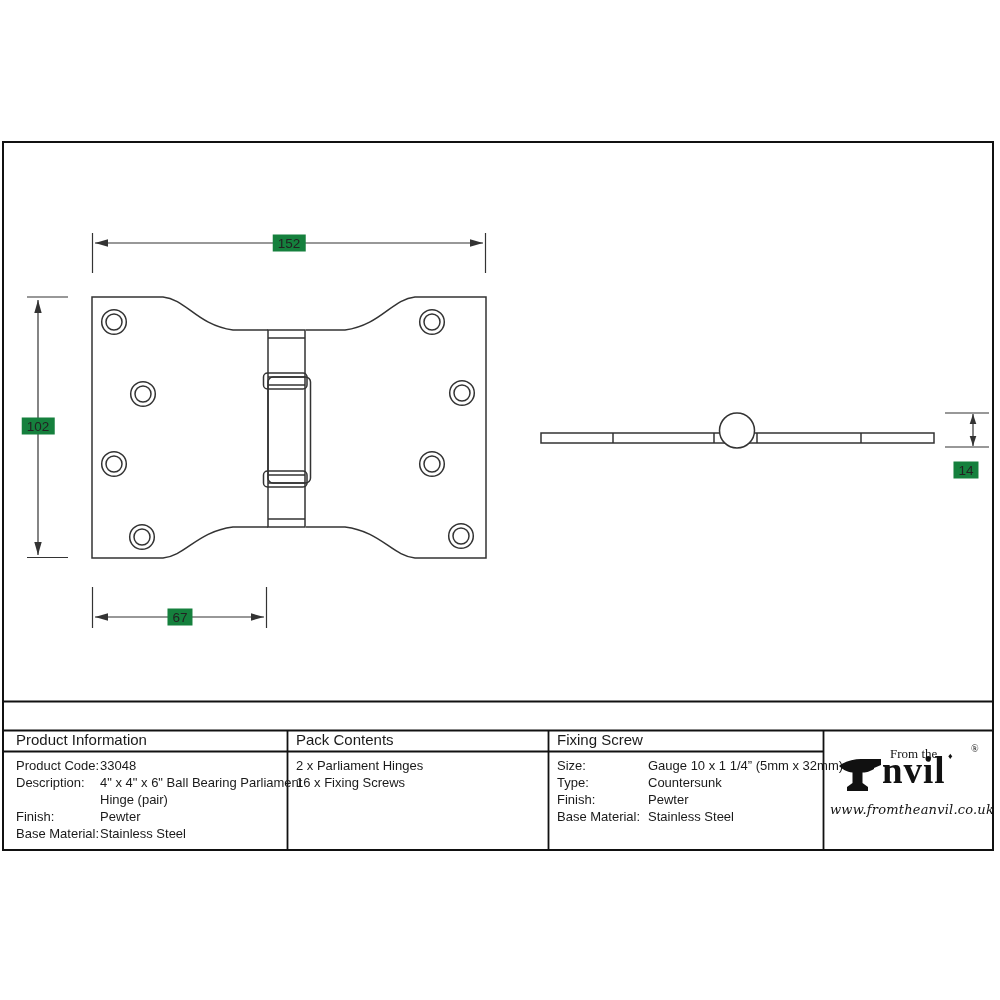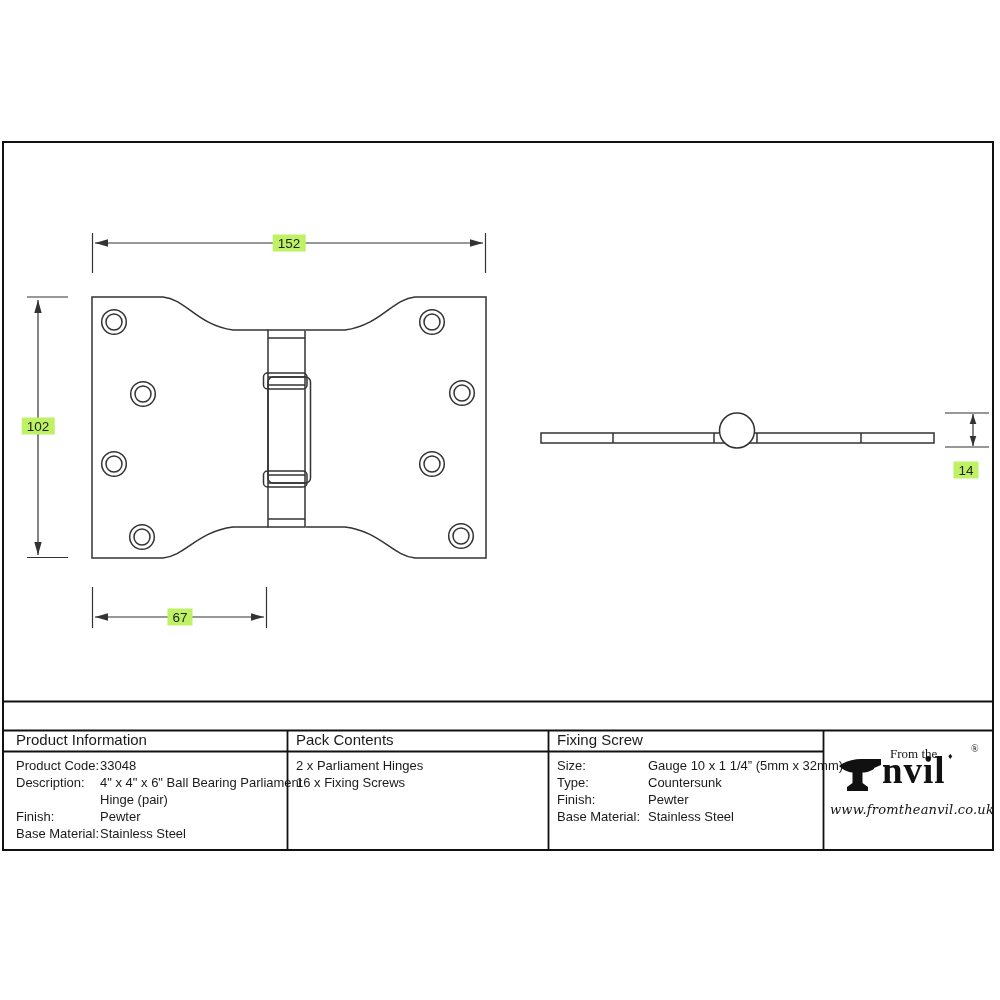--- a/index.html
+++ b/index.html
@@ -1,21 +1,21 @@
 <!DOCTYPE html>
 <html><head>
 <meta charset="utf-8">
 <style>
   html,body{margin:0;padding:0;background:#fff;}
   #sheet{position:relative;width:1000px;height:1000px;background:#fff;overflow:hidden;
          font-family:"Liberation Sans",sans-serif;color:#1a1a1a;}
   #drawing-svg{position:absolute;left:0;top:0;width:1000px;height:1000px;}
   .t{position:absolute;font-size:13px;line-height:16px;height:16px;white-space:nowrap;color:#1a1a1a;}
   .hdr{font-size:15px;}
-  .dim{position:absolute;transform:translate(-50%,-50%);background:#bef264;
+  .dim{position:absolute;transform:translate(-50%,-50%);background:#15803d;
        font-size:13.5px;color:#222;padding:1px 5px;white-space:nowrap;}
   
   #logo{position:absolute;left:830px;top:745px;width:160px;height:85px;}
   #logo .anvil-ico{position:absolute;left:8px;top:13px;width:44px;height:34px;}
   #logo .nvil{position:absolute;left:52px;top:6px;font-family:"Liberation Serif",serif;
               font-weight:700;font-size:37px;line-height:40px;letter-spacing:1px;color:#111;}
   #logo .fromthe{position:absolute;left:60px;top:1px;font-family:"Liberation Serif",serif;
               font-size:13px;color:#111;}
   #logo .diamond{position:absolute;left:118px;top:6px;font-size:9px;color:#111;}
   #logo .reg{position:absolute;left:141px;top:-2px;font-family:"Liberation Serif",serif;

